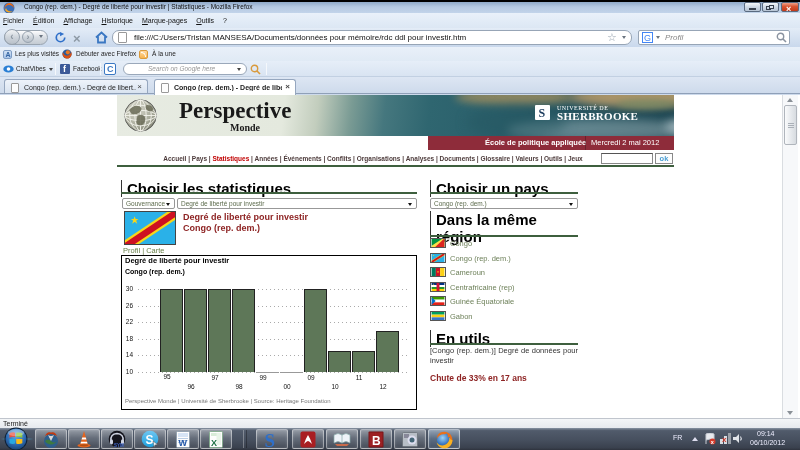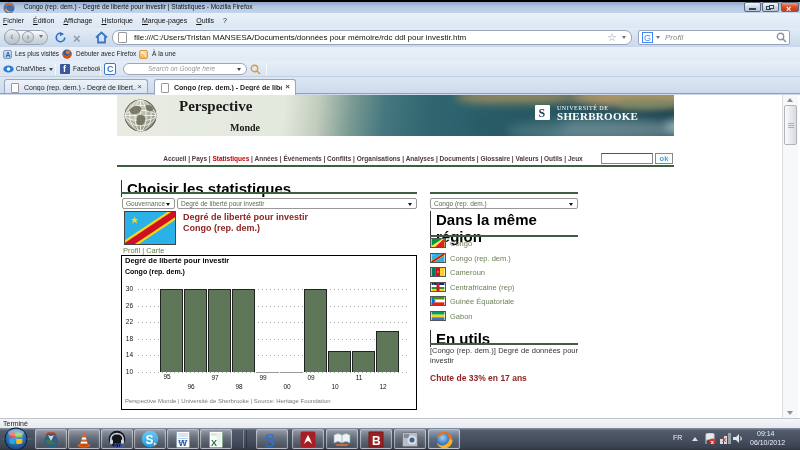--- a/index.html
+++ b/index.html
@@ -195,29 +195,34 @@
             <ellipse cx="16" cy="16" rx="5.5" ry="15"></ellipse>
           <line x1="16" y1="1" x2="16" y2="31"></line>
           <line x1="1" y1="16" x2="31" y2="16"></line>
             <ellipse cx="16" cy="16" rx="15" ry="10"></ellipse>
             <ellipse cx="16" cy="16" rx="15" ry="5"></ellipse>
         </g>
         <path d="M5 11 Q9 5 15 7 Q19 9 15 13 Q10 16 7 14 Z" fill="#6f705c" opacity="0.9"></path>
         <path d="M13 16 Q18 14 20 17 Q22 21 18 25 Q13 27 12 22 Z" fill="#6f705c" opacity="0.9"></path>
         <path d="M21 6 Q26 5 28 9 Q29 12 25 12 Q21 11 21 8 Z" fill="#6f705c" opacity="0.9"></path>
       </svg>
-      <div style="position:absolute;left:62px;top:3px;font-family:'Liberation Serif',serif;font-size:15px;font-weight:bold;color:#191919;">Perspective</div>
+      <div style="position:absolute;left:62px;top:3px;font-family:'Liberation Serif',serif;font-size:23px;font-weight:bold;color:#191919;">Perspective</div>
       <div style="position:absolute;left:113px;top:27px;font-family:'Liberation Serif',serif;font-size:10px;font-weight:bold;color:#191919;">Monde</div>
 
       <div style="position:absolute;left:418px;top:10px;width:15px;height:15px;background:#fff;border-radius:1px;">
           <div style="position:absolute;left:3.5px;top:0.5px;color:#1a3a5c;font-size:12px;font-weight:bold;font-family:'Liberation Serif',serif;">S</div>
         </div>
       <div style="position:absolute;left:440px;top:10px;color:#fff;font-family:'Liberation Serif',serif;font-size:6px;letter-spacing:0.5px;">UNIVERSITÉ DE</div>
       <div style="position:absolute;left:440px;top:15px;color:#fff;font-family:'Liberation Serif',serif;font-size:11px;font-weight:bold;letter-spacing:0.3px;">SHERBROOKE</div>
     </div>
+    <div class="pg" id="maroonbar">
+        <span style="position:absolute;left:57px;font-weight:bold;">École de politique appliquée</span>
+        <span style="position:absolute;left:157px;top:0;width:1px;height:14px;background:rgba(0,0,0,0.25);"></span>
+        <span style="position:absolute;left:163px;font-weight:normal;">Mercredi 2 mai 2012</span>
+      </div>
     <div class="pg" id="pmenu">Accueil | Pays | <span style="color:#c00000">Statistiques</span> | Années | Événements | Conflits | Organisations | Analyses | Documents | Glossaire | Valeurs | Outils | Jeux</div>
     <div class="pg" style="left:601px;top:58px;width:52px;height:11px;background:#fff;border:1px solid #888;border-top:1px solid #555;"></div>
     <div class="pg" style="left:655px;top:58px;width:18px;height:11px;background:#fdfdfd;border:1px solid #888;font-size:7.5px;font-weight:bold;color:#4a9fd4;text-align:center;line-height:10px;">ok</div>
     <div class="pg" id="pmenuline"></div>
 
     <div class="pg h2box" style="left:121px; top:85px; width:296px;">Choisir les statistiques</div>
     <div class="pg h2line" style="left:121px; top:97px; width:296px;"></div>
     <div class="pg select" style="left:122px; top:103px; width:53px;">Gouvernance<span class="selarr"></span></div>
     <div class="pg select" style="left:177px; top:103px; width:240px;">Degré de liberté pour investir<span class="selarr"></span></div>
 
@@ -264,20 +269,21 @@
       <div class="xlab" style="left:299px; top:278.5px;">09</div>
       <div class="xlab" style="left:347px; top:278.5px;">11</div>
       <div class="xlab" style="left:179px; top:288px;">96</div>
       <div class="xlab" style="left:227px; top:288px;">98</div>
       <div class="xlab" style="left:275px; top:288px;">00</div>
       <div class="xlab" style="left:323px; top:288px;">10</div>
       <div class="xlab" style="left:371px; top:288px;">12</div>
     </div>
     <div class="pg" style="left:125px; top:302.5px; font-size:6px; color:#777;">Perspective Monde | Université de Sherbrooke | Source: Heritage Foundation</div>
 
+    <div class="pg h2box" style="left:430px; top:85px; width:148px;">Choisir un pays</div>
     <div class="pg h2line" style="left:430px; top:97px; width:148px;"></div>
     <div class="pg select" style="left:430px; top:103px; width:148px;">Congo (rep. dem.)<span class="selarr"></span></div>
 
     <div class="pg h2box" style="left:430px; top:116px; width:148px;">Dans la même région</div>
     <div class="pg h2line" style="left:430px; top:140px; width:148px;"></div>
     <div id="flaglist">
       <div class="citem" style="top:143px;">
         <svg class="cflag" width="16" height="10" viewBox="0 0 16 10">
             <rect width="16" height="10" fill="#009543"></rect>
             <polygon points="16,1.5 16,10 2,10 0,10 0,8.5 13,0 16,0" fill="#fbde4a"></polygon>

